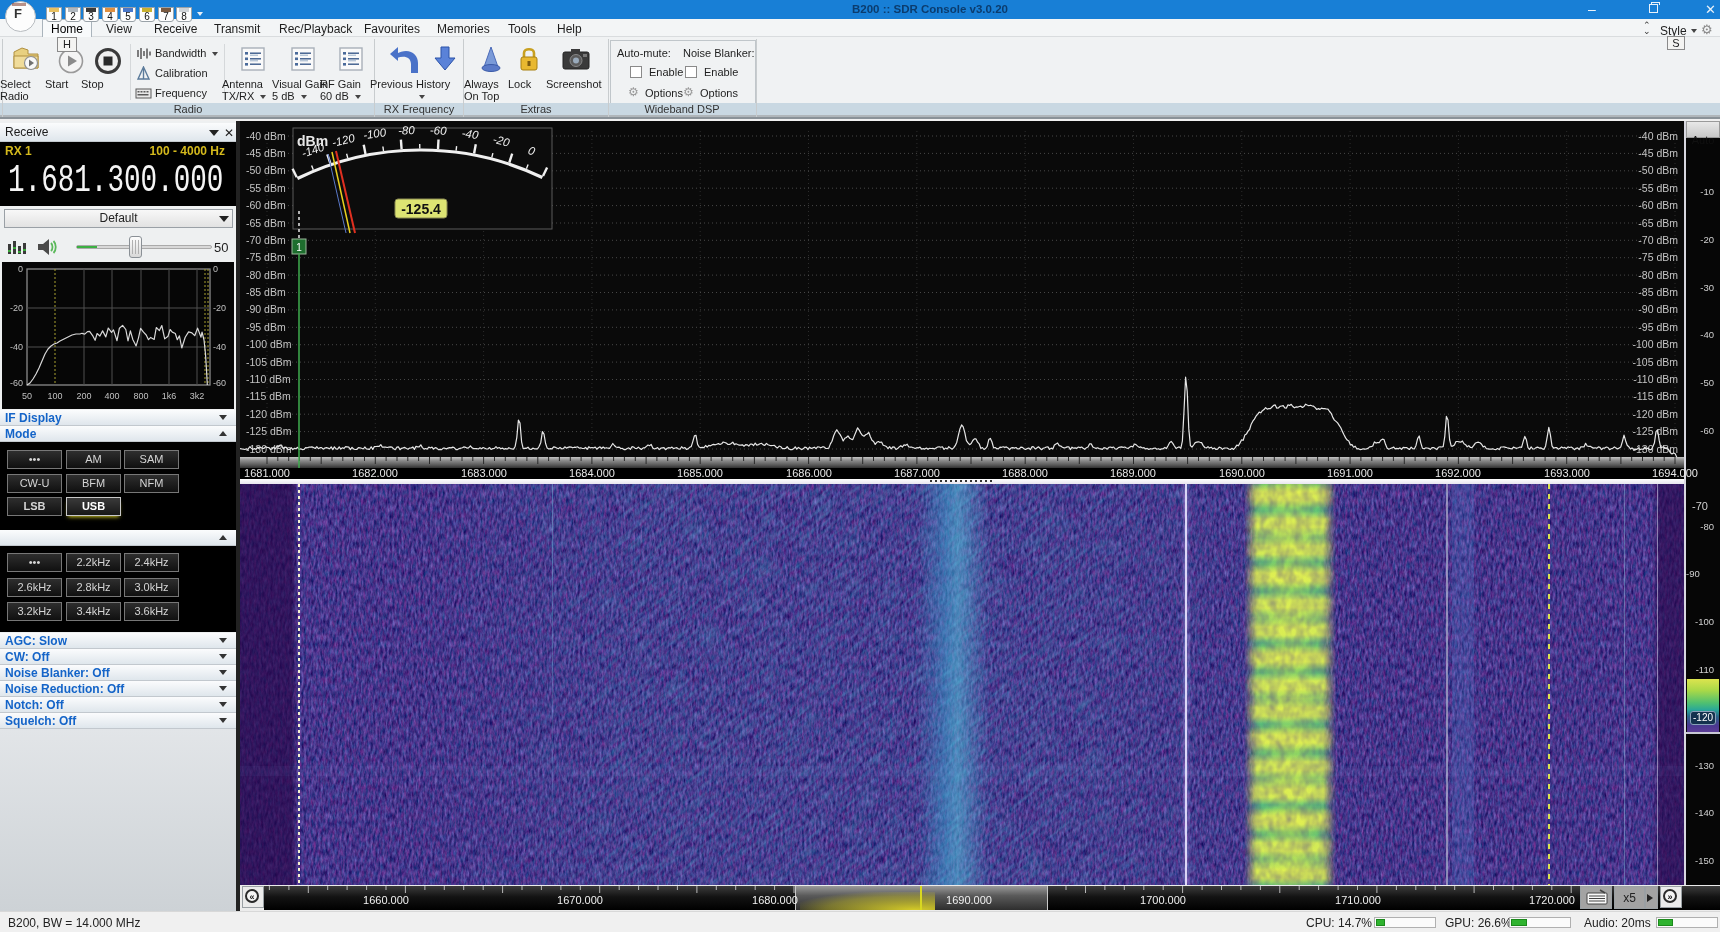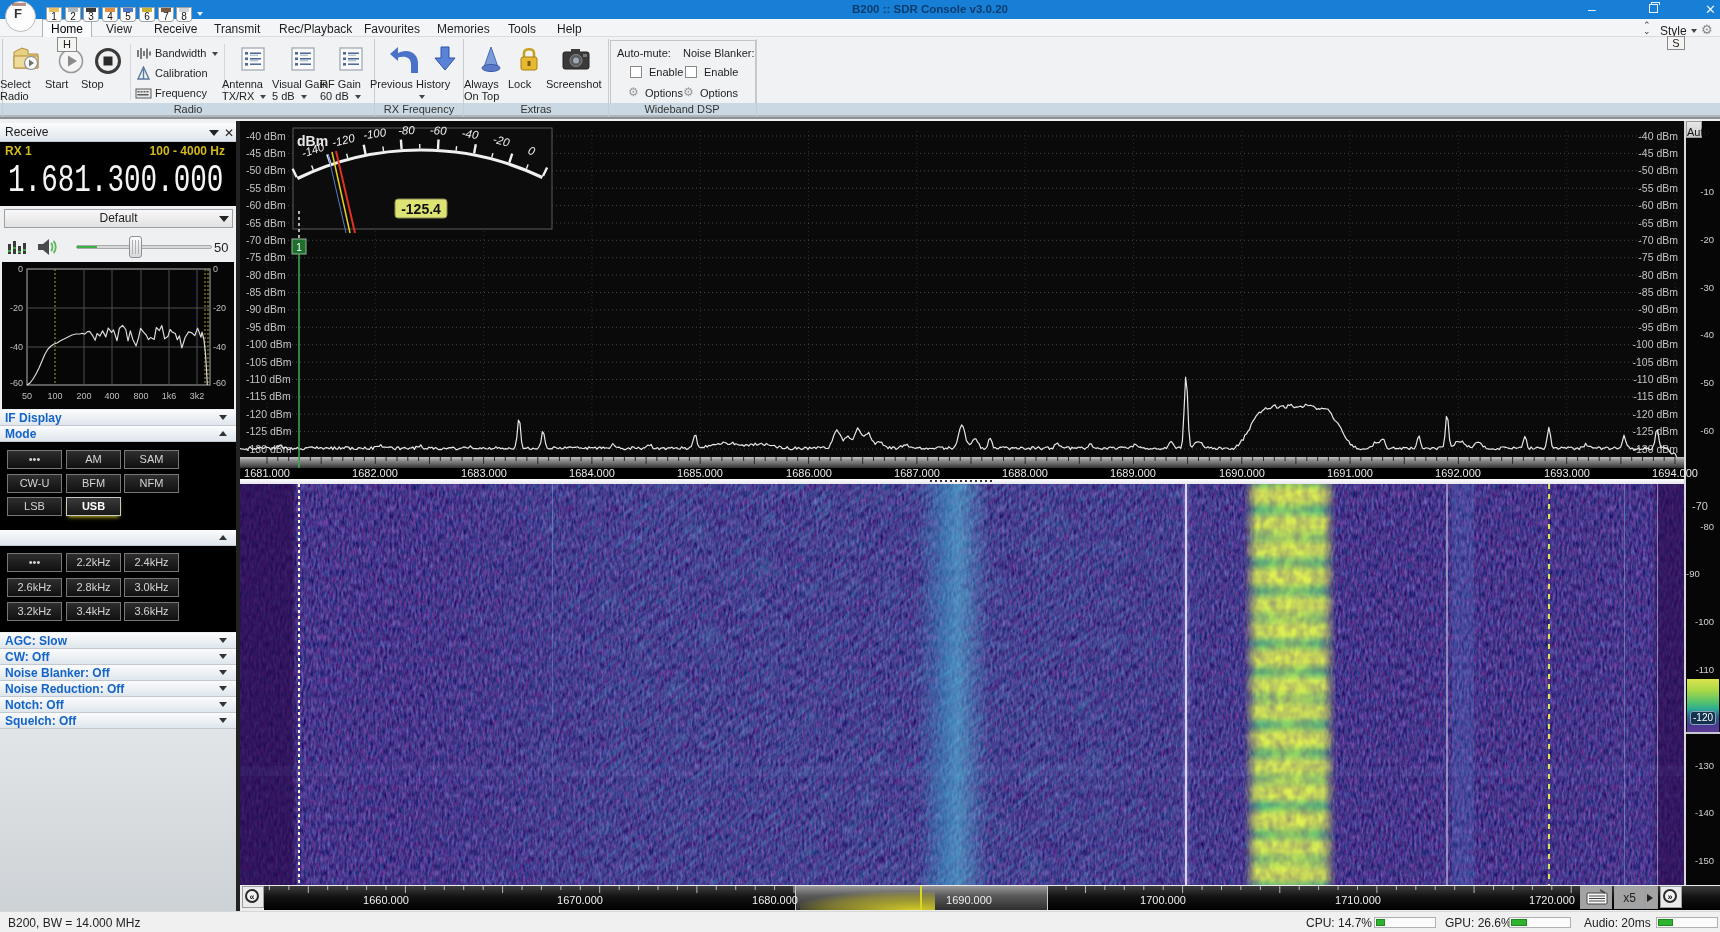--- a/index.html
+++ b/index.html
@@ -327,21 +327,21 @@
       <span class="t" style="top:1px">Mode</span>
       <span class="aru" style="top:5px"></span>
     </div>
 <div class="abs" style="left:0px;top:442px;width:236px;height:88px;background:#000"></div>
 <div class="modebtn" style="left:7px;top:450px;">•••</div>
 <div class="modebtn" style="left:66px;top:450px;">AM</div>
 <div class="modebtn" style="left:124px;top:450px;">SAM</div>
 <div class="modebtn" style="left:7px;top:474px;">CW-U</div>
 <div class="modebtn" style="left:66px;top:474px;">BFM</div>
 <div class="modebtn" style="left:124px;top:474px;">NFM</div>
-<div class="modebtn" style="left:7px;top:497px;">LSB</div>
+<div class="modebtn" style="left:7px;top:497px;font-weight:bold;">LSB</div>
 <div class="modebtn" style="left:66px;top:497px;color:#fff;font-weight:bold;border-color:#c8c8c8;background:linear-gradient(#3a3a3a,#181818);box-shadow:0 3px 4px -2px rgba(230,220,40,0.9)">USB</div>
 <div class="phead" style="top:530px;height:16px">
       <span class="t" style="top:16px">Filter</span>
       <span class="aru" style="top:5px"></span>
     </div>
 <div class="abs" style="left:0px;top:546px;width:236px;height:86px;background:#000"></div>
 <div class="modebtn" style="left:7px;top:553px">•••</div>
 <div class="modebtn" style="left:66px;top:553px">2.2kHz</div>
 <div class="modebtn" style="left:124px;top:553px">2.4kHz</div>
 <div class="modebtn" style="left:7px;top:578px">2.6kHz</div>
@@ -688,21 +688,21 @@
 <div class="wf" style="left:1206px;width:1.5px;background:rgba(195,200,220,0.6)"></div>
 <div class="wf" style="left:1212px;width:22px;background:rgba(85,135,215,0.22)"></div>
 <div class="wf" style="left:1308px;width:2px;background:repeating-linear-gradient(180deg,#dce44e 0 5px,rgba(0,0,0,0) 5px 10px)"></div>
 <div class="wf" style="left:1384px;width:1px;background:rgba(150,200,230,0.4)"></div>
 <div class="wf" style="left:1417px;width:1px;background:rgba(225,225,245,0.5)"></div>
 <div class="wf" style="left:312px;width:1px;background:linear-gradient(rgba(110,185,220,0.45),rgba(110,185,220,0.05))"></div>
 <div class="wf" style="left:58px;width:2px;background:repeating-linear-gradient(180deg,rgba(255,252,210,0.95) 0 3px,rgba(0,0,0,0) 3px 6px)"></div>
 </div>
 <div class="abs" id="rightcol"></div>
 <div class="abs" style="left:1684px;top:121px;width:2px;height:788px;background:#d8d8e0"></div>
-<div class="abs" style="left:1686px;top:121px;width:16px;height:17px;background:linear-gradient(#e8e8e8,#c8c8c8);border:1px solid #9a9a9a;text-align:center;font-size:11px;color:#111;padding-top:4px">Auto</div>
+<div class="abs" style="left:1686px;top:121px;width:34px;height:17px;background:linear-gradient(#e8e8e8,#c8c8c8);border:1px solid #9a9a9a;text-align:center;font-size:11px;color:#111;padding-top:12px">Auto</div>
 <div class="abs" style="left:1686px;top:186px;width:28px;text-align:right;font-size:9.5px;color:#d0d0d0">-10</div>
 <div class="abs" style="left:1686px;top:234px;width:28px;text-align:right;font-size:9.5px;color:#d0d0d0">-20</div>
 <div class="abs" style="left:1686px;top:282px;width:28px;text-align:right;font-size:9.5px;color:#d0d0d0">-30</div>
 <div class="abs" style="left:1686px;top:329px;width:28px;text-align:right;font-size:9.5px;color:#d0d0d0">-40</div>
 <div class="abs" style="left:1686px;top:377px;width:28px;text-align:right;font-size:9.5px;color:#d0d0d0">-50</div>
 <div class="abs" style="left:1686px;top:425px;width:28px;text-align:right;font-size:9.5px;color:#d0d0d0">-60</div>
 <div class="abs" style="left:1686px;top:500px;width:28px;text-align:center;font-size:11px;color:#d0d0d0">-70</div>
 <div class="abs" style="left:1686px;top:521px;width:28px;text-align:right;font-size:9.5px;color:#d0d0d0">-80</div>
 <div class="abs" style="left:1686px;top:568px;width:28px;text-align:left;font-size:9.5px;color:#d0d0d0">-90</div>
 <div class="abs" style="left:1686px;top:616px;width:28px;text-align:right;font-size:9.5px;color:#d0d0d0">-100</div>

